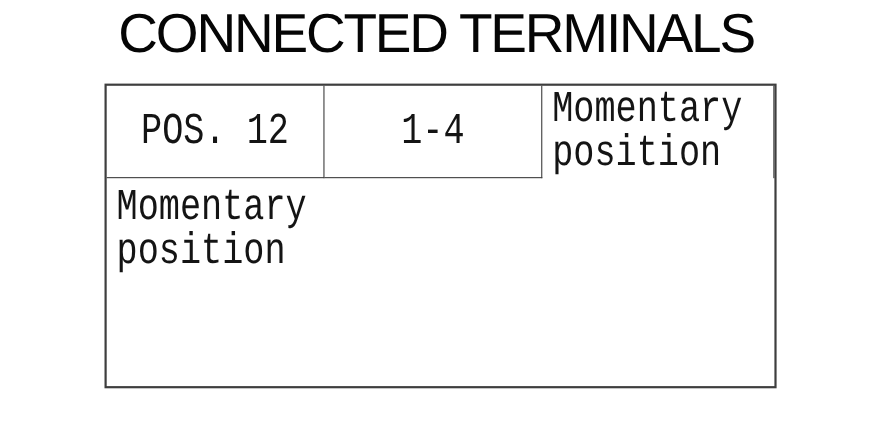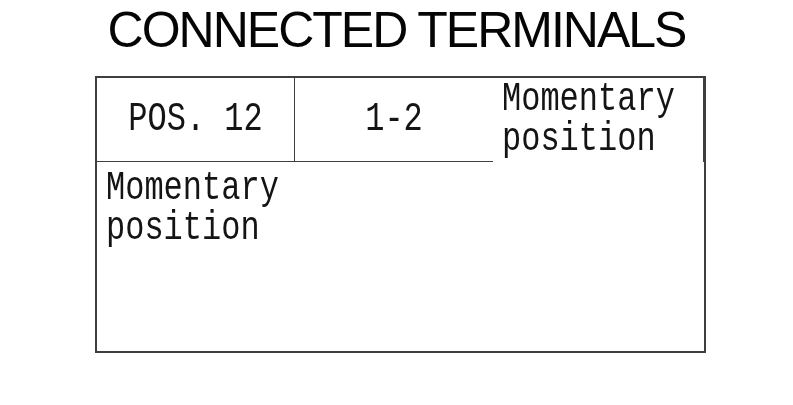--- a/index.html
+++ b/index.html
@@ -72,22 +72,22 @@
 <div class="page">
 
   <div class="title">CONNECTED TERMINALS</div>
 
   <div class="terminals-table">
 
     <div class="cell bR bB">
       <span class="ctext">POS. 12</span>
     </div>
 
-    <div class="cell bB">
-      <span class="ctext">1-2</span>
+    <div class="cell bR bB">
+      <span class="ctext">1-4</span>
     </div>
 
     <div class="cell bR row3">
       <span class="ctext">Momentary position</span>
     </div>
     <div class="cell row3">
       <span class="ctext">Momentary position</span>
     </div>
 
   </div>

